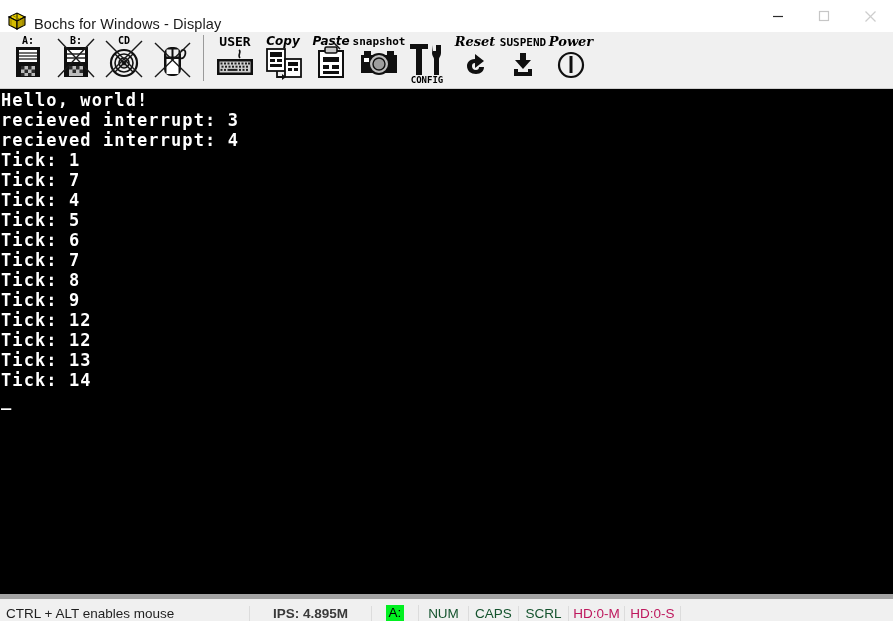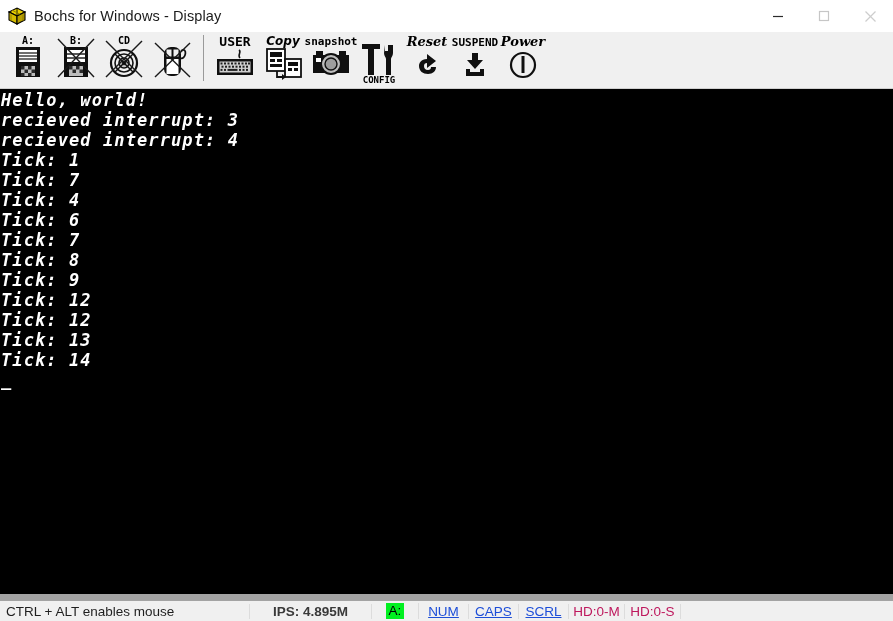--- a/index.html
+++ b/index.html
@@ -22,21 +22,21 @@
     display: flex;
     flex-direction: column;
   }
 
   
   .titlebar {
     height: 32px;
     min-height: 32px;
     background: #ffffff;
     display: flex;
-    align-items: center;
+    align-items: flex-end;
     position: relative;
     border-bottom: 0px solid transparent;
   }
   .title-icon {
     width: 22px;
     height: 22px;
     margin-left: 6px;
     margin-right: 6px;
     flex: 0 0 auto;
     display: block;
@@ -113,41 +113,40 @@
   }
   .vga-line {
     font-family: "DejaVu Sans Mono", "Liberation Mono", monospace;
     font-size: 17px;
     line-height: 20px;
     height: 20px;
     color: #ffffff;
     letter-spacing: 1.1px;
     white-space: pre;
     font-weight: 700;
-    font-style: italic;
   }
   .vga-cursor {
     font-family: "DejaVu Sans Mono", "Liberation Mono", monospace;
     font-size: 17px;
     line-height: 20px;
     height: 20px;
     color: #ffffff;
     letter-spacing: 1.1px;
     white-space: pre;
     font-weight: 700;
   }
 
   
   .statusbar {
     height: 27px;
     min-height: 27px;
     background: #f0f0f0;
-    border-top: 7px solid #a3a3a3;
-    display: flex;
-    align-items: center;
+    border-top: 5px solid #a3a3a3;
+    display: flex;
+    align-items: flex-end;
     box-sizing: border-box;
   }
   .sb-cell {
     display: flex;
     align-items: center;
     box-sizing: border-box;
     border-right: 1px solid #dcdcdc;
     font-size: 13.5px;
     color: #3d3d3d;
     overflow: hidden;
@@ -172,22 +171,21 @@
     background: #00f020;
     color: #000000;
     font-size: 13.5px;
     padding: 0 3px;
     line-height: 16px;
     font-weight: 400;
   }
   .sb-flag {
     width: 50px;
     justify-content: center;
-    color: #1d4ed8;
-    text-decoration: underline;
+    color: #14532d;
   }
   .sb-hd {
     width: 56px;
     justify-content: center;
     color: #be185d;
   }
   .sb-blank {
     width: 50px;
   }
   .sb-pad {
@@ -343,20 +341,32 @@
         <rect x="9" y="31" width="12" height="3" fill="#101010"></rect>
         <rect x="24" y="26" width="16" height="18" fill="#ffffff" stroke="#101010" stroke-width="1.8"></rect>
         <rect x="27" y="29" width="10" height="4" fill="#101010"></rect>
         <rect x="27" y="35" width="4" height="3" fill="#101010"></rect>
         <rect x="33" y="35" width="4" height="3" fill="#101010"></rect>
         <path d="M16 38 L16 44 L23 44" fill="none" stroke="#101010" stroke-width="1.8"></path>
         <path d="M21 41 L25 44 L21 47 Z" fill="#101010"></path>
       </svg>
     </div>
 
+    <div class="tb-btn">
+      <svg width="44" height="52" viewBox="0 0 44 52">
+        <text x="22" y="12" font-family="DejaVu Sans, sans-serif" font-size="12" font-style="italic" font-weight="bold" fill="#000" text-anchor="middle">Paste</text>
+        <rect x="10" y="18" width="24" height="26" fill="#ffffff" stroke="#101010" stroke-width="2"></rect>
+        <rect x="16" y="14" width="12" height="6" rx="1.5" fill="#c8c8c8" stroke="#101010" stroke-width="1.6"></rect>
+        <rect x="14" y="24" width="16" height="5" fill="#101010"></rect>
+        <rect x="14" y="32" width="6" height="4" fill="#101010"></rect>
+        <rect x="23" y="32" width="7" height="4" fill="#101010"></rect>
+        <rect x="14" y="38" width="16" height="3" fill="#101010"></rect>
+        <path d="M25 10 L31 16" stroke="#101010" stroke-width="1.6"></path>
+      </svg>
+    </div>
 
     <div class="tb-btn">
       <svg width="52" height="52" viewBox="0 0 52 52">
         <text x="26" y="12" font-family="DejaVu Sans Mono, monospace" font-size="11" font-weight="bold" fill="#000" text-anchor="middle">snapshot</text>
         <rect x="8" y="22" width="36" height="18" fill="#101010"></rect>
         <rect x="11" y="18" width="7" height="5" fill="#101010"></rect>
         <rect x="34" y="18" width="7" height="5" fill="#101010"></rect>
         <circle cx="26" cy="31" r="10" fill="#bdbdbd" stroke="#101010" stroke-width="2"></circle>
         <circle cx="26" cy="31" r="6" fill="#9e9e9e" stroke="#101010" stroke-width="1.4"></circle>
         <rect x="11" y="25" width="5" height="4" fill="#ffffff"></rect>
@@ -398,20 +408,21 @@
   </div>
 
   <div class="vga">
     <div class="vga-inner">
       <div class="vga-line">Hello, world!</div>
       <div class="vga-line">recieved interrupt: 3</div>
       <div class="vga-line">recieved interrupt: 4</div>
       <div class="vga-line">Tick: 1</div>
       <div class="vga-line">Tick: 7</div>
       <div class="vga-line">Tick: 4</div>
+      <div class="vga-line">Tick: 5</div>
       <div class="vga-line">Tick: 6</div>
       <div class="vga-line">Tick: 7</div>
       <div class="vga-line">Tick: 8</div>
       <div class="vga-line">Tick: 9</div>
       <div class="vga-line">Tick: 12</div>
       <div class="vga-line">Tick: 12</div>
       <div class="vga-line">Tick: 13</div>
       <div class="vga-line">Tick: 14</div>
       <div class="vga-cursor">_</div>
     </div>

